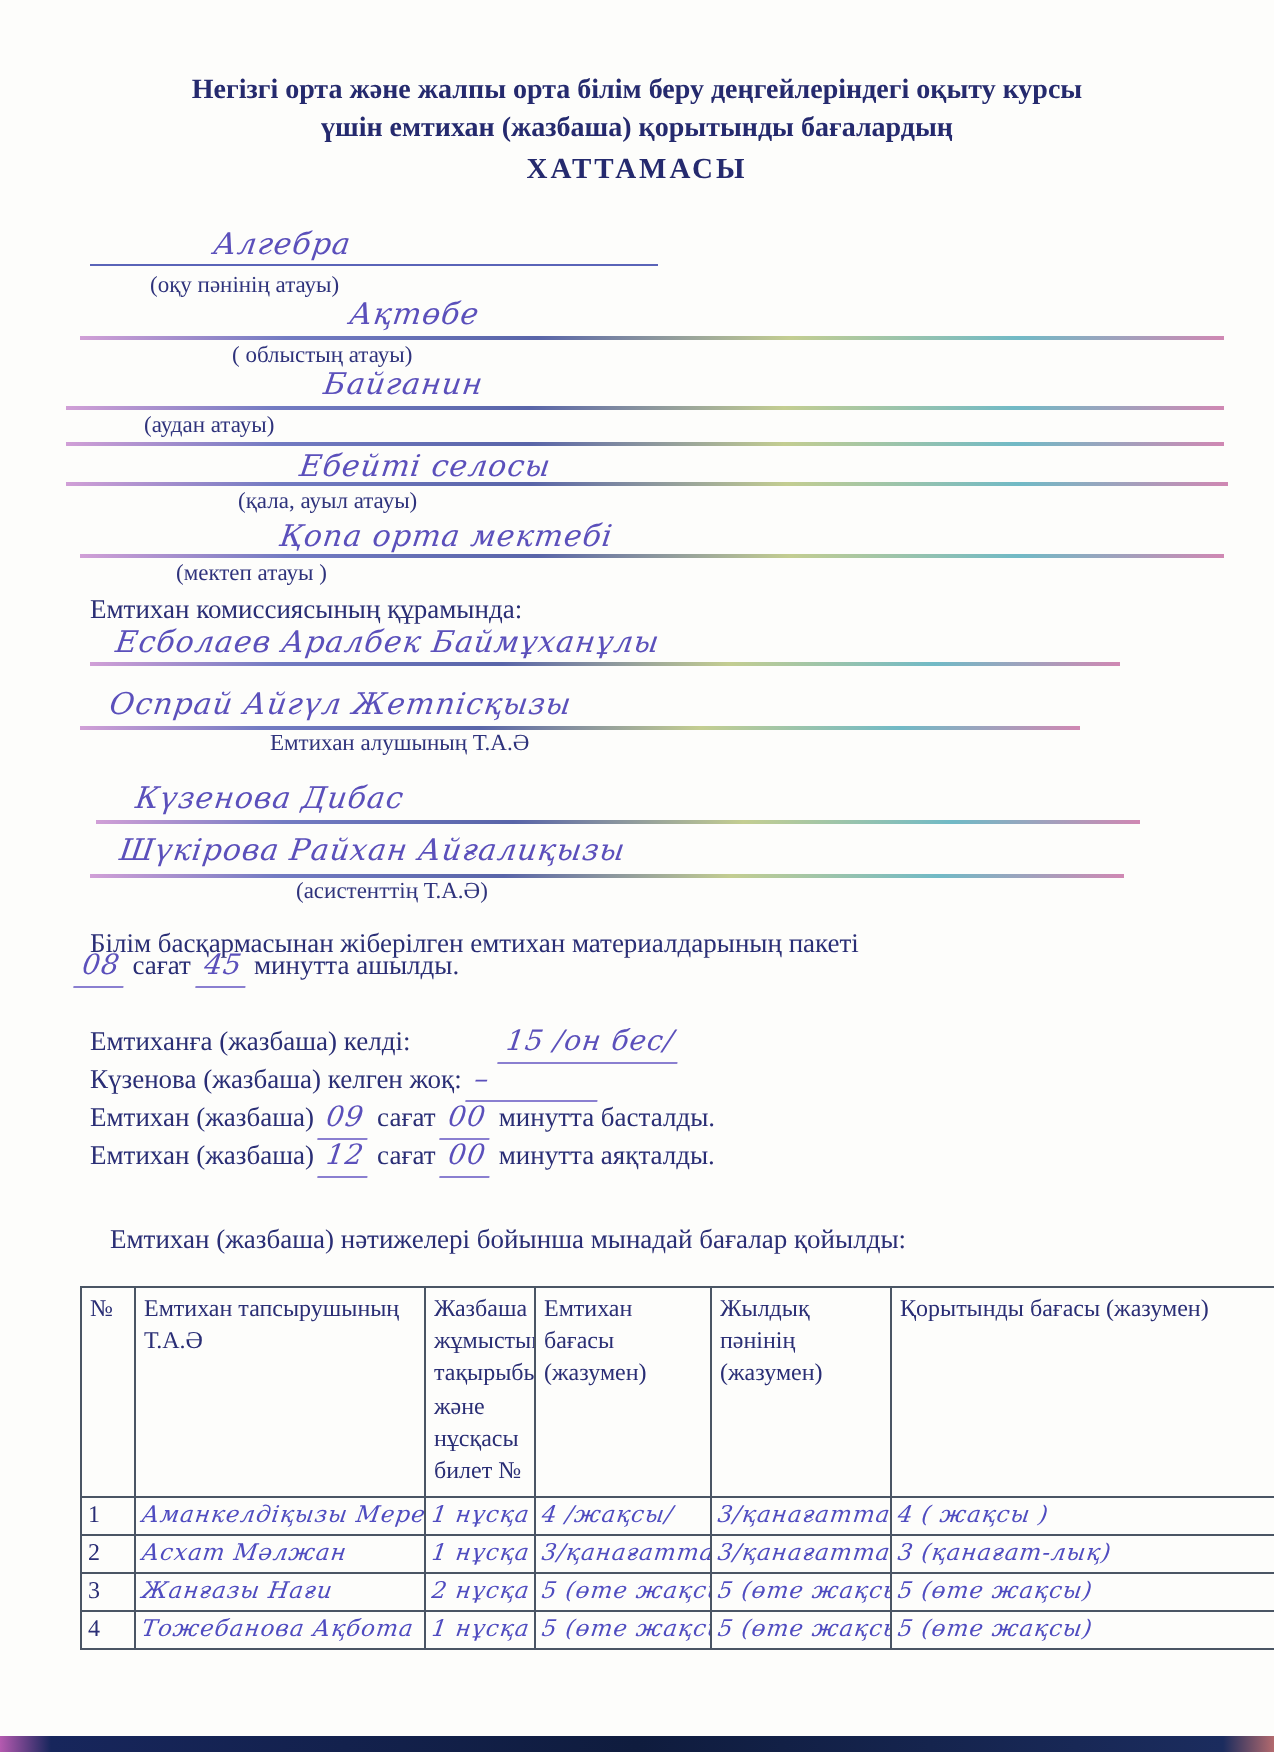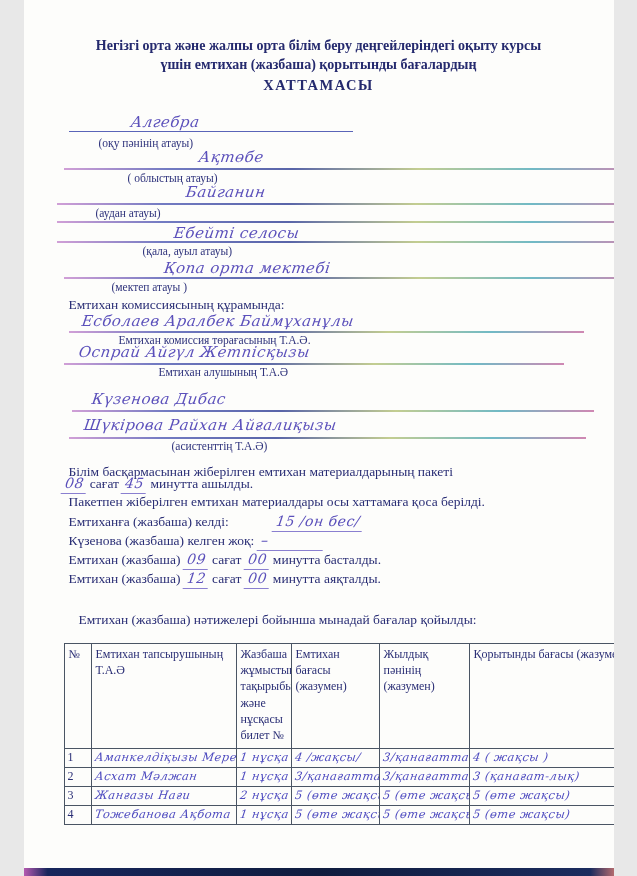--- a/index.html
+++ b/index.html
@@ -1,17 +1,17 @@
 <!DOCTYPE html>
 <html><head>
 <meta charset="utf-8">
 <style>
   html,body{margin:0;padding:0;background:#e8e8e8;}
   .page{
-    position:relative;width:590px;height:876px;margin:0 auto;
+    position:relative;width:637px;height:876px;margin:0 auto;
     background:#fdfdfb;overflow:hidden;
     font-family:"Liberation Serif",serif;color:#2a2e75;
   }
   .abs{position:absolute;}
   .printed{font-family:"Liberation Serif",serif;color:#2a2e75;font-size:13.5px;line-height:1.25;}
   .title{font-weight:bold;text-align:center;width:100%;color:#252a6e;font-size:14px;}
   .caption{font-size:11.5px;color:#2f337c;}
   .hw{
     font-family:"DejaVu Serif",serif;font-style:italic;
     color:#5b50bb;transform:skewX(-8deg);display:inline-block;
@@ -51,58 +51,56 @@
   <div class="abs title" style="top:77px;left:0;letter-spacing:1.5px;font-size:14.5px;">ХАТТАМАСЫ</div>
   <div class="abs title" style="top:57px;left:0;">үшін емтихан (жазбаша) қорытынды бағалардың</div>
 
   <div class="abs" style="top:113px;left:45px;width:560px;display:flex;align-items:baseline;">
     <span style="display:inline-block;width:222px;border-bottom:1.5px solid #5a64b8;padding-left:62px;"><span class="hw hw-lg">Алгебра</span></span>
   </div>
   <div class="abs caption" style="top:137px;left:75px;">(оқу пәнінің атауы)</div>
 
   <div class="abs hw hw-lg" style="top:148px;left:175px;">Ақтөбе</div>
   <div class="rule" style="top:168px;left:40px;width:572px;"></div>
-  <div class="abs caption" style="top:172px;left:75px;padding-left:29px;">( облыстың атауы)</div>
+  <div class="abs caption" style="top:172px;left:87px;padding-left:29px;">( облыстың атауы)</div>
 
   <div class="abs hw hw-lg" style="top:183px;left:162px;">Байганин</div>
   <div class="rule" style="top:203px;left:33px;width:579px;"></div>
   <div class="abs caption" style="top:207px;left:72px;">(аудан атауы)</div>
   <div class="rule" style="top:221px;left:33px;width:579px;"></div>
 
   <div class="abs hw hw-lg" style="top:224px;left:150px;">Ебейті селосы</div>
   <div class="rule" style="top:241px;left:33px;width:581px;"></div>
   <div class="abs caption" style="top:245px;left:80px;padding-left:39px;">(қала, ауыл атауы)</div>
 
   <div class="abs hw hw-lg" style="top:259px;left:140px;">Қопа орта мектебі</div>
   <div class="rule" style="top:277px;left:40px;width:572px;"></div>
   <div class="abs caption" style="top:281px;left:88px;">(мектеп атауы )</div>
 
   <div class="abs printed" style="top:297px;left:45px;text-align:center;">Емтихан комиссиясының құрамында:</div>
   <div class="abs hw hw-lg" style="top:312px;left:58px;">Есболаев Аралбек Баймұханұлы</div>
   <div class="rule" style="top:331px;left:45px;width:515px;"></div>
-  <div class="abs caption" style="top:334px;left:95px;">Емтихан комиссия төрағасының Т.А.Ә.</div>
 
   <div class="abs hw hw-lg" style="top:343px;left:55px;">Оспрай Айгүл Жетпісқызы</div>
   <div class="rule" style="top:363px;left:40px;width:500px;"></div>
   <div class="abs caption" style="top:366px;left:135px;">Емтихан алушының Т.А.Ә</div>
 
   <div class="abs hw hw-lg" style="top:390px;left:68px;">Күзенова Дибас</div>
   <div class="rule" style="top:410px;left:48px;width:522px;"></div>
   <div class="abs hw hw-lg" style="top:416px;left:60px;">Шүкірова Райхан Айғалиқызы</div>
   <div class="rule" style="top:437px;left:45px;width:517px;"></div>
   <div class="abs caption" style="top:440px;left:148px;">(асистенттің Т.А.Ә)</div>
 
   <div class="abs printed stmt" style="top:464px;left:45px;">Білім басқармасынан жіберілген емтихан материалдарының пакеті</div>
   <div class="abs printed stmt" style="top:475px;left:38px;">
     <span class="hw hw-md hw-underline">08</span>
     <span>сағат</span>
     <span class="hw hw-md hw-underline">45</span>
     <span>минутта ашылды.</span>
   </div>
-  <div class="abs printed stmt" style="top:494px;left:45px;">Пакетпен жіберілген емтихан материалдары осы хаттамаға қоса берілді.</div>
 
   <div class="abs printed stmt" style="top:513px;left:45px;">
     <span>Емтиханға (жазбаша) келді:</span>
     <span style="display:inline-block;width:38px;"></span>
     <span class="hw hw-md hw-underline">15 /он бес/</span>
   </div>
 
   <div class="abs printed stmt" style="top:532px;left:45px;">
     <span>Күзенова (жазбаша)  келген жоқ:</span>
     <span class="hw hw-md hw-underline" style="min-width:60px;text-align:left;">–</span>

